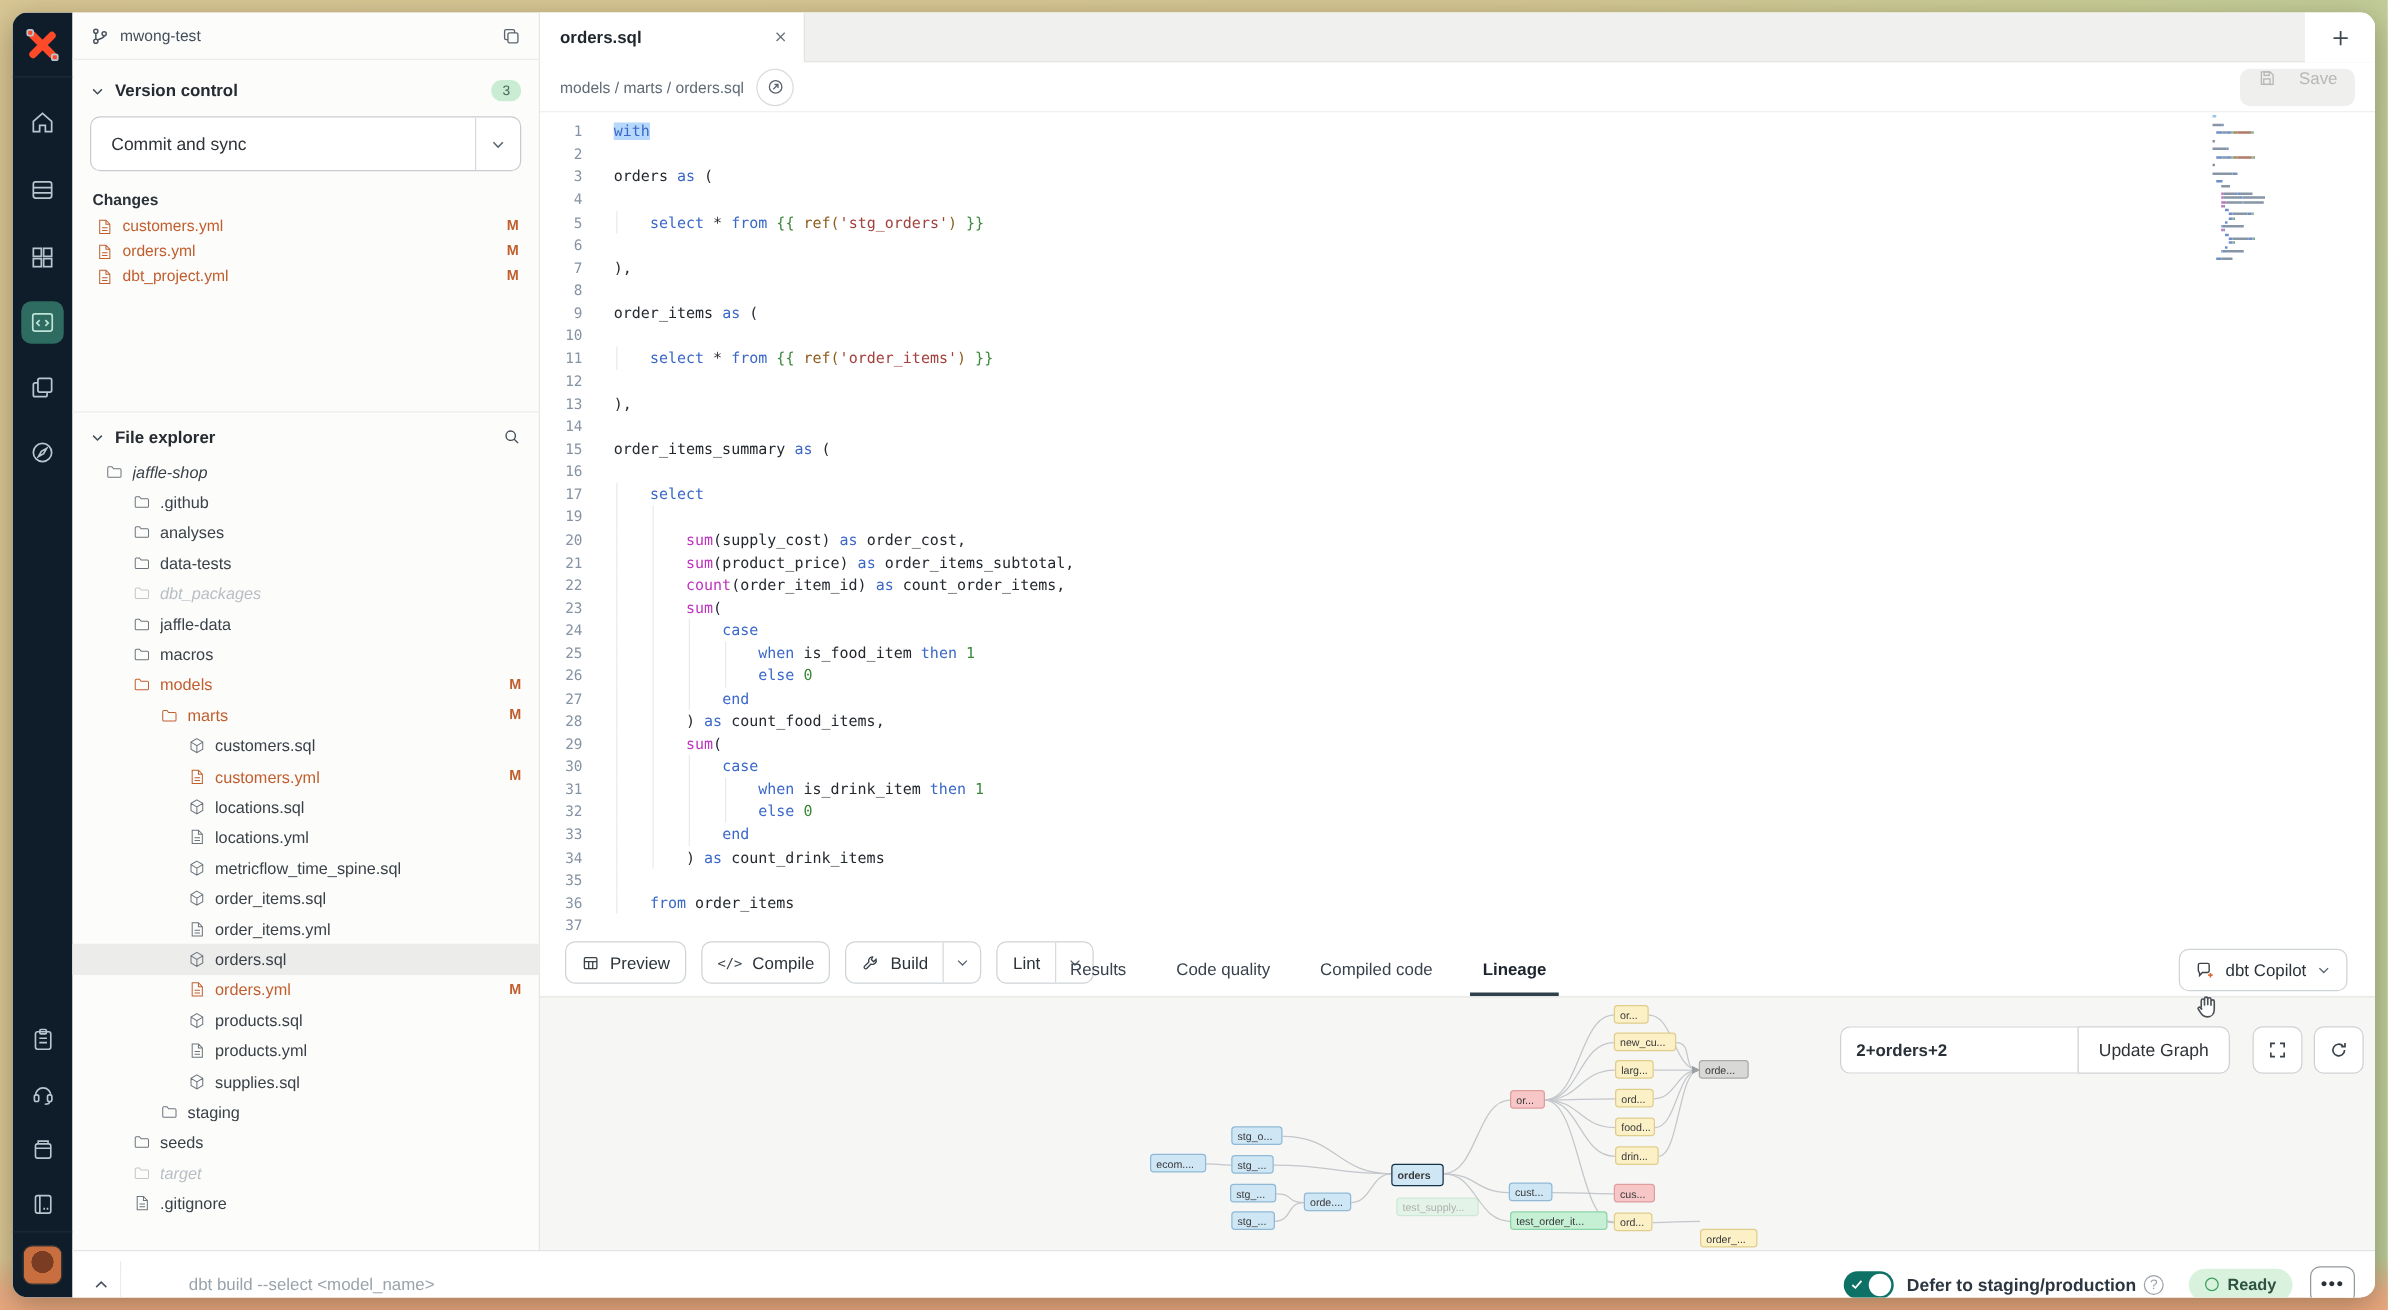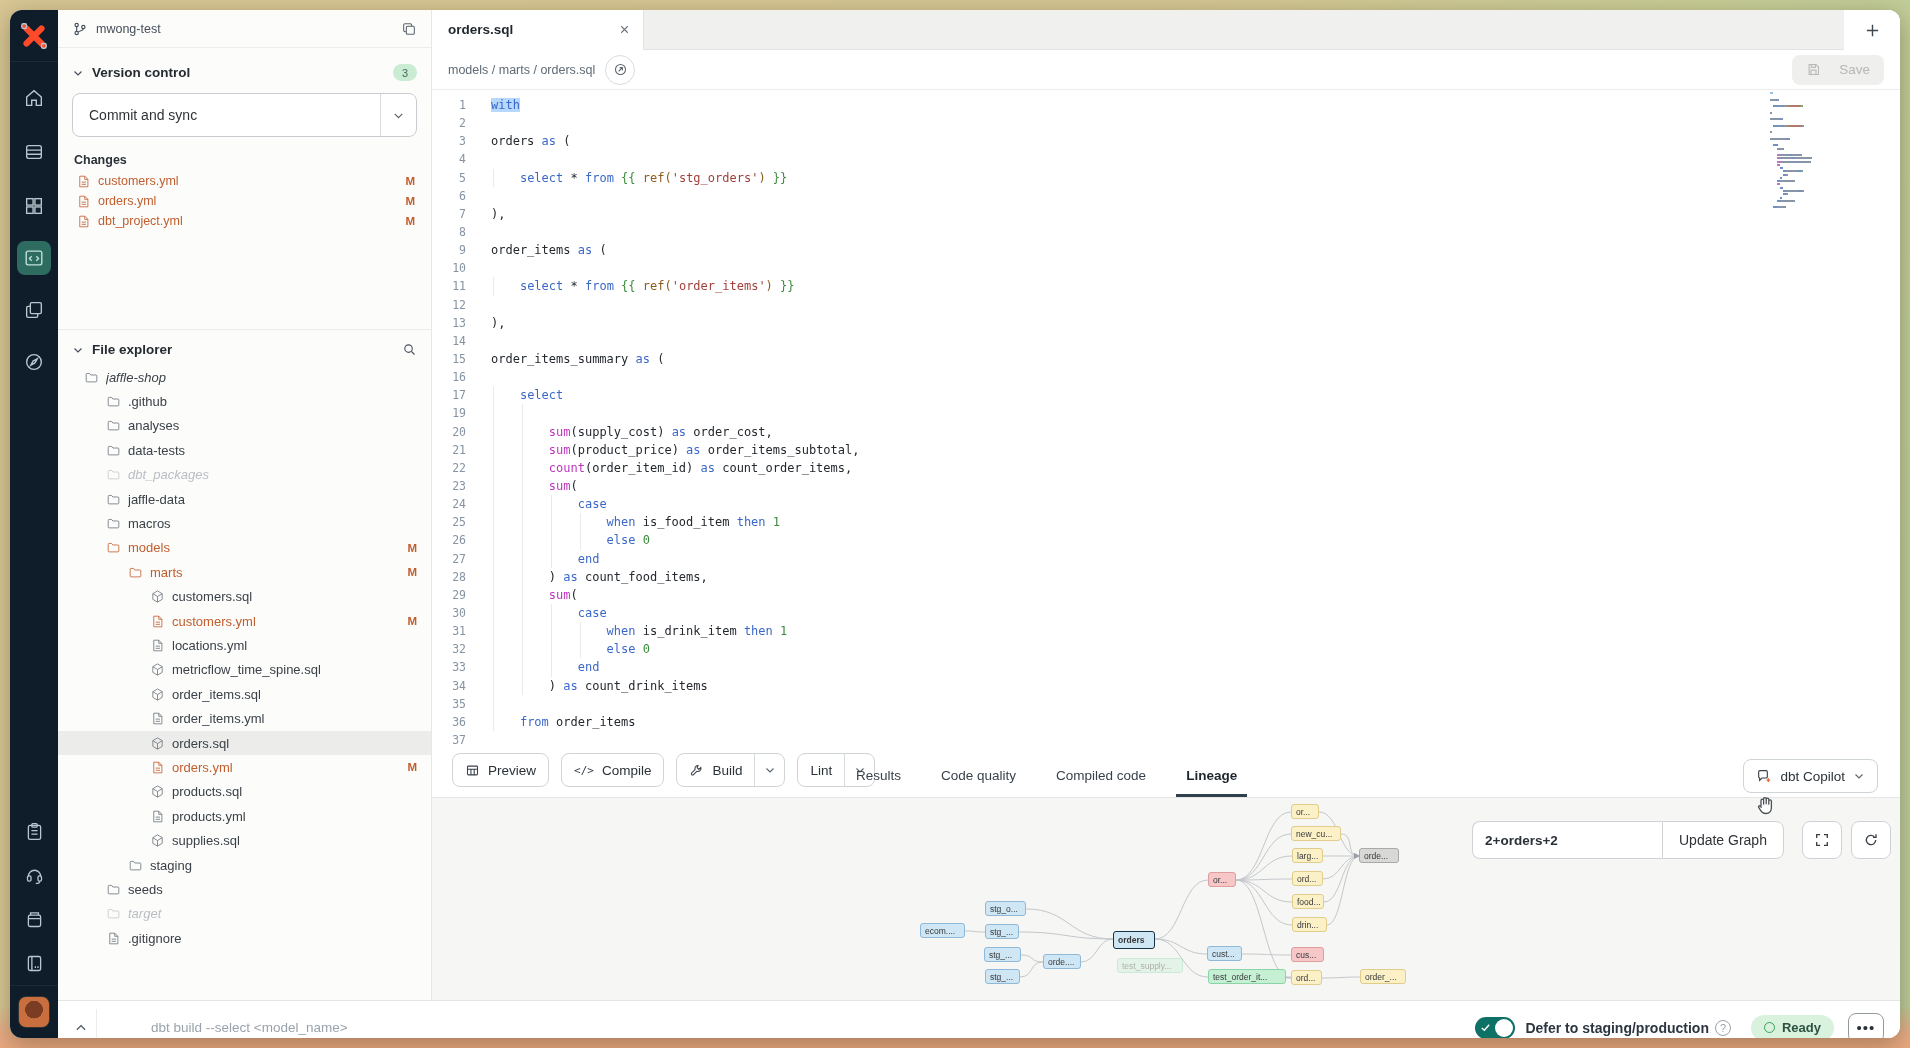--- a/index.html
+++ b/index.html
@@ -59,21 +59,21 @@
   .tabstrip { position:absolute; left:0; top:0; right:0; height:40px; background:#f0f0ee; border-bottom:1px solid #e3e3e1; display:flex; }
   .tab { width:212px; height:40px; background:#fff; border-right:1px solid #e3e3e1; border-bottom:1px solid #fff;
     display:flex; align-items:center; padding:0 12px 0 16px; gap:10px; }
   .tab .t { flex:1; font-size:13.5px; font-weight:bold; color:#1f262c; }
   .newtab { margin-left:auto; width:56px; height:40px; background:#fff; display:flex; align-items:center; justify-content:center; cursor:pointer; }
   .crumb-row { position:absolute; left:0; top:40px; right:0; height:40px; background:#fff; border-bottom:1px solid #ececea;
     display:flex; align-items:center; padding:0 16px; }
   .crumb { font-size:12.5px; color:#5f6b76; margin-right:10px; }
   .crumb-circle { width:30px; height:30px; border:1px solid #d9dcdd; border-radius:50%; display:flex; align-items:center; justify-content:center; cursor:pointer; background:#fff; }
   .save-btn { margin-left:auto; height:30px; padding:0 14px; background:#efefed; border-radius:8px; border:none;
-    display:flex; align-items:center; gap:18px; font-size:13.5px; color:#b6b8b6; }
+    display:flex; gap:18px; font-size:13.5px; color:#b6b8b6; }
 
   
   .editor { position:absolute; left:0; top:80px; right:0; height:663px; overflow:hidden; background:#fff; }
   .code-line { position:relative; height:18.15px; line-height:18.15px; display:flex; font-family:"DejaVu Sans Mono", monospace; font-size:12px; white-space:pre; }
   .gut { width:44px; flex:none; text-align:right; padding-right:10px; color:#8593a3; font-size:11.5px; }
   .ct { padding-left:15px; color:#24292f; }
   .tk-kw { color:#3b68c8; } .tk-fn { color:#bd35bd; } .tk-jj { color:#3c8a3c; }
   .tk-str { color:#a2403c; } .tk-ref { color:#8c5d1e; } .tk-num { color:#3c8a3c; } .tk-pl { color:#24292f; }
   .tk-sel { background:#b5d8fc; }
   .iguide { position:absolute; top:0; height:18.15px; border-left:1px solid #e8ebee; }
@@ -359,20 +359,26 @@
           </svg>
           <span class="lbl">customers.sql</span>
         </div>
         <div class="tree-row orange" style="padding-left: 92px;">
           <svg class="t-icon orange" width="15" height="15" viewBox="0 0 24 24">
             <path d="M6 3.5 H14 L19 8.5 V20.5 H6 Z M14 3.5 V8.5 H19"></path>
             <path d="M9 13 H16 M9 16.5 H16"></path>
           </svg>
           <span class="lbl">customers.yml</span>
           <span class="m-badge">M</span>
+        </div>
+        <div class="tree-row" style="padding-left: 92px;">
+          <svg class="t-icon " width="15" height="15" viewBox="0 0 24 24">
+            <path d="M12 3 L19.5 7.5 V16.5 L12 21 L4.5 16.5 V7.5 Z M4.5 7.5 L12 12 L19.5 7.5 M12 12 V21"></path>
+          </svg>
+          <span class="lbl">locations.sql</span>
         </div>
         <div class="tree-row" style="padding-left: 92px;">
           <svg class="t-icon " width="15" height="15" viewBox="0 0 24 24">
             <path d="M6 3.5 H14 L19 8.5 V20.5 H6 Z M14 3.5 V8.5 H19"></path>
             <path d="M9 13 H16 M9 16.5 H16"></path>
           </svg>
           <span class="lbl">locations.yml</span>
         </div>
         <div class="tree-row" style="padding-left: 92px;">
           <svg class="t-icon " width="15" height="15" viewBox="0 0 24 24">
@@ -804,21 +810,21 @@
           <div class="g-node n-green" style="left: 776px; top: 171px; width: 78px;">test_order_it...</div>
           <div class="g-node n-yellow" style="left: 859px; top: 6px; width: 28px;">or...</div>
           <div class="g-node n-yellow" style="left: 859px; top: 28px; width: 50px;">new_cu...</div>
           <div class="g-node n-yellow" style="left: 860px; top: 50px; width: 31px;">larg...</div>
           <div class="g-node n-yellow" style="left: 860px; top: 73px; width: 31px;">ord...</div>
           <div class="g-node n-yellow" style="left: 860px; top: 96px; width: 32px;">food...</div>
           <div class="g-node n-yellow" style="left: 860px; top: 119px; width: 35px;">drin...</div>
           <div class="g-node n-pink" style="left: 859px; top: 149px; width: 33px;">cus...</div>
           <div class="g-node n-yellow" style="left: 859px; top: 172px; width: 31px;">ord...</div>
           <div class="g-node n-gray" style="left: 927px; top: 50px; width: 40px;">orde...</div>
-          <div class="g-node n-yellow" style="left: 928px; top: 171px; width: 46px;">order_...</div>
+          <div class="g-node n-yellow" style="left: 928px; top: 185px; width: 46px;">order_...</div>
         </div>
 
       <div class="graph-controls">
         <input class="g-input" value="2+orders+2" style="">
         <button class="g-update">Update Graph</button>
         <span style="width:18px"></span>
         <button class="g-sq">
           <svg width="16" height="16" viewBox="0 0 24 24" style="stroke:#3a424a;fill:none;stroke-width:2">
               <path d="M4 9 V4 H9 M15 4 H20 V9 M20 15 V20 H15 M9 20 H4 V15"></path>
             </svg>

